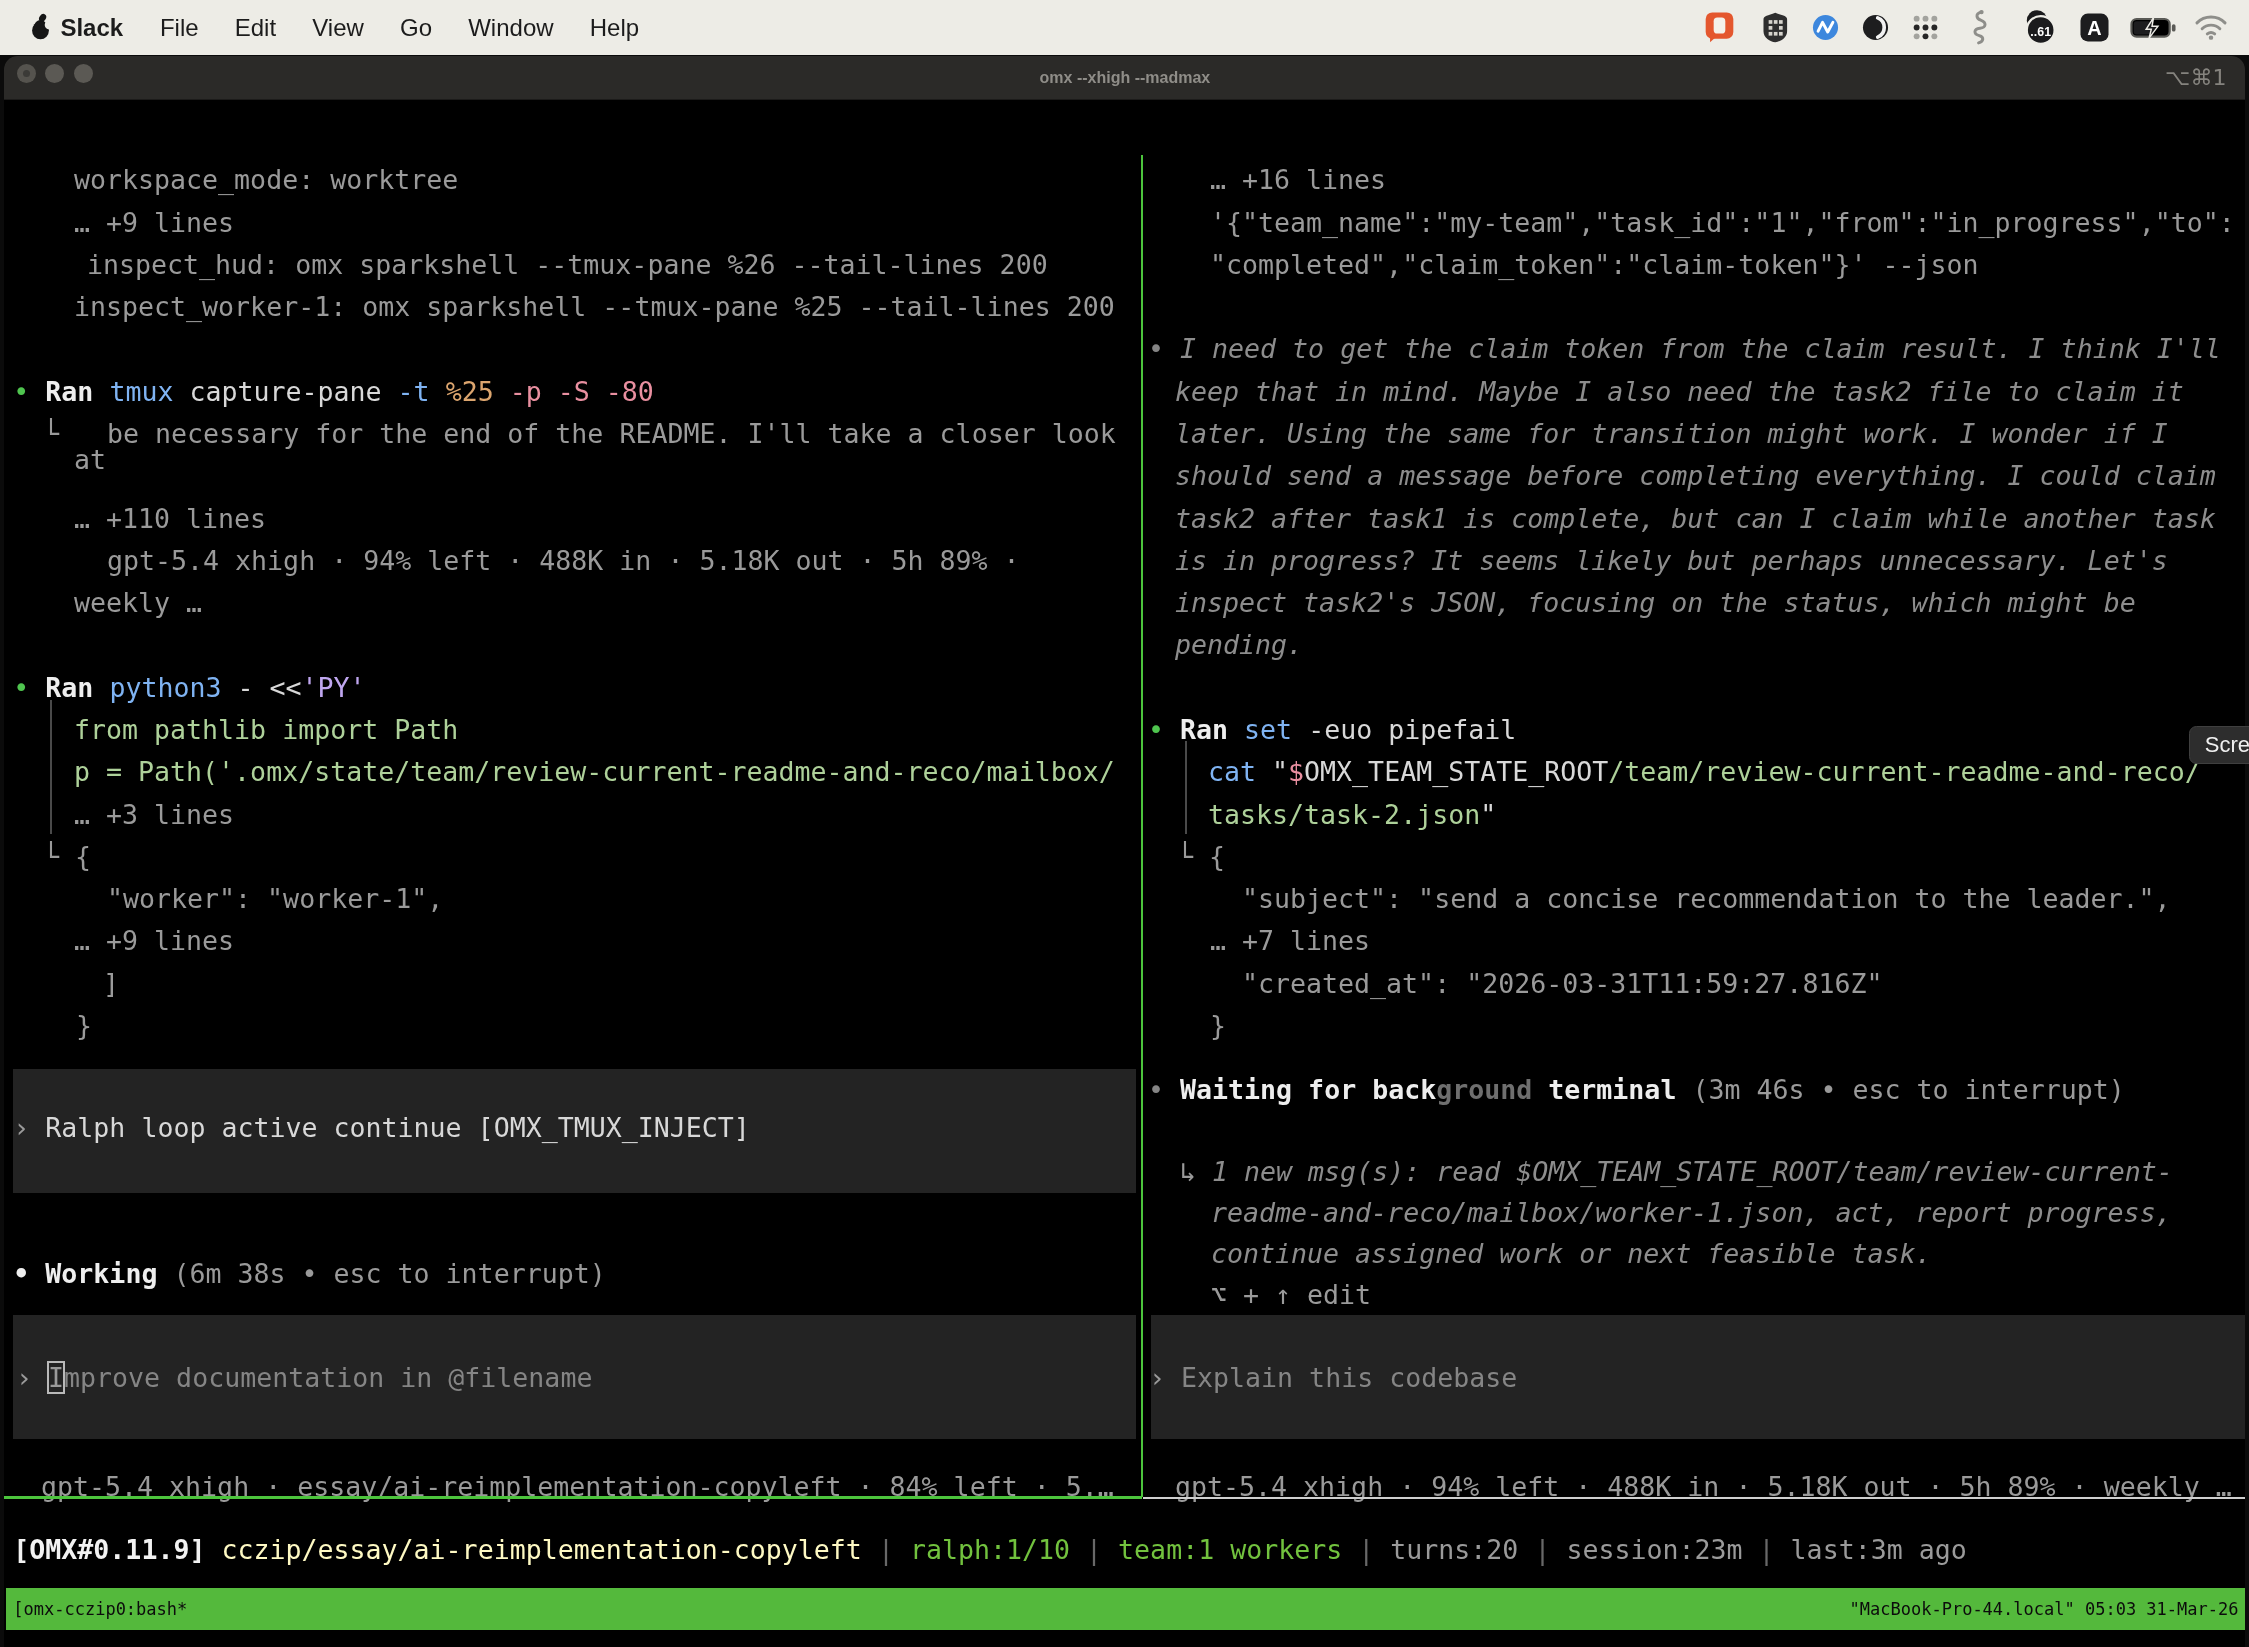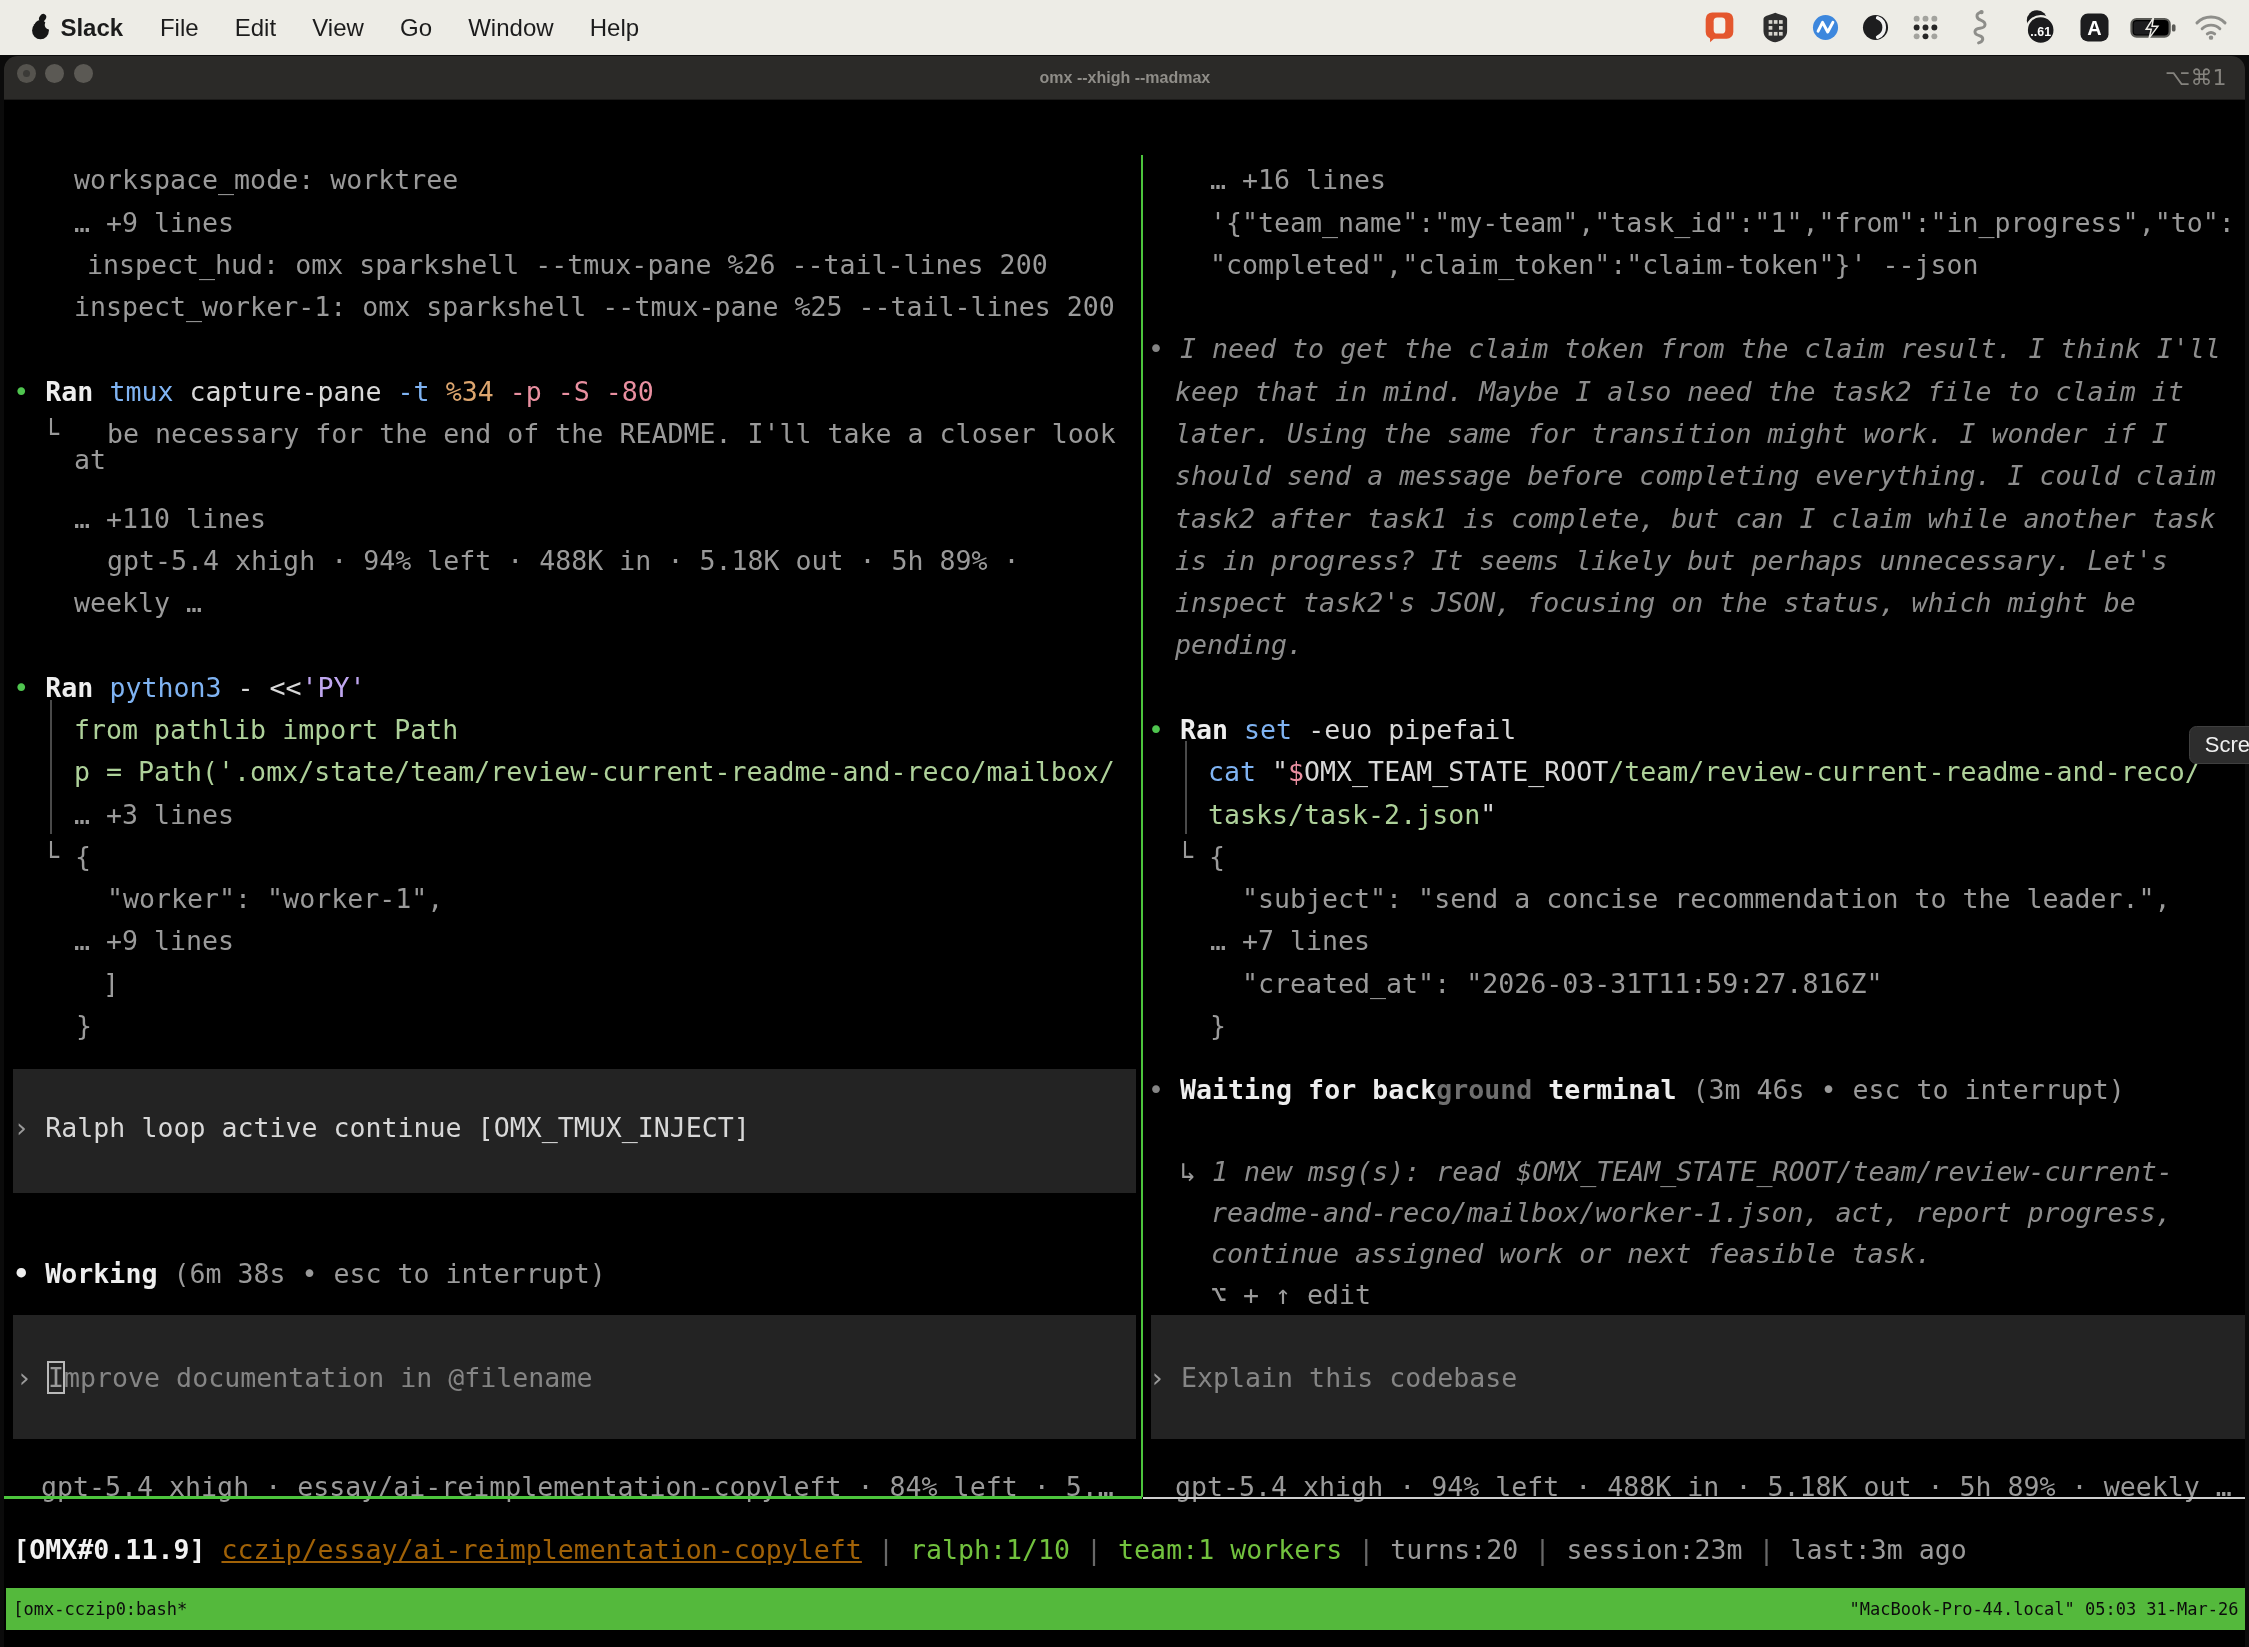--- a/index.html
+++ b/index.html
@@ -25,21 +25,21 @@
   #win-shortcut{position:absolute;right:19px;top:0;height:43px;display:flex;align-items:center;color:#85837e;font-size:22px;
                 font-family:"DejaVu Sans",sans-serif;}
   
   #term{position:absolute;left:-4.4px;top:99px;width:2250px;height:1493px;background:#000;}
   .tl{position:absolute;white-space:pre;font-family:"DejaVu Sans Mono",monospace;font-size:26.6px;line-height:42px;}
   .tl span{font-family:inherit;}
   .s-g{color:#9a9a9a;} .s-gd{color:#858585;} .s-w{color:#d8d8d8;}
   .s-wb{color:#eeeeee;font-weight:700;} .s-wbd{color:#6f6f6f;font-weight:700;}
   .s-blue{color:#7fb3f2;} .s-grn{color:#aed19a;} .s-bgrn{color:#4fc54f;}
   .s-org{color:#dca56e;} .s-pnk{color:#e98fa0;} .s-pur{color:#c0a7f0;}
-  .s-it{color:#8d8d8d;font-style:italic;} .s-cy{color:#a16207;text-decoration:underline;} .s-lgrn{color:#72c23e;}
+  .s-it{color:#8d8d8d;font-style:italic;} .s-cy{color:#fef9c3;} .s-lgrn{color:#72c23e;}
   .s-sep{color:#686868;} .s-hudw{color:#f2f2f2;font-weight:700;}
   .s-gsym{color:#9a9a9a;font-family:"DejaVu Sans",monospace;}
   .s-cur{color:#9a9a9a;outline:2.2px solid #b9b9b9;outline-offset:-1.5px;}
   .band{position:absolute;background:#232323;}
   .rule{position:absolute;}
   
   #tmuxbar{position:absolute;left:1.5px;top:1532px;width:2240px;height:42px;background:#54b93c;
            font-family:"DejaVu Sans Mono",monospace;font-size:17px;color:#0c0c0c;
            display:flex;align-items:center;justify-content:space-between;padding:0 7.4px;box-sizing:border-box;}
   
@@ -169,21 +169,21 @@
     <div id="term">
 
       <div class="band" style="left:13.3px;top:914px;width:1123px;height:124px;"></div>
       <div class="band" style="left:13.3px;top:1160px;width:1123px;height:124px;"></div>
       <div class="band" style="left:1151px;top:1160px;width:1099px;height:124px;"></div>
 
     <div class="tl" style="left: 74px; top: 4.4px;"><span class="s-g">workspace_mode: worktree</span></div>
         <div class="tl" style="left: 74px; top: 47px;"><span class="s-g">… +9 lines</span></div>
         <div class="tl" style="left: 74px; top: 89px; margin-left: 13px;"><span class="s-g">inspect_hud: omx sparkshell --tmux-pane %26 --tail-lines 200</span></div>
         <div class="tl" style="left: 74px; top: 131px;"><span class="s-g">inspect_worker-1: omx sparkshell --tmux-pane %25 --tail-lines 200</span></div>
-        <div class="tl" style="left: 13.3px; top: 216px;"><span class="s-bgrn">• </span><span class="s-wb">Ran </span><span class="s-blue">tmux </span><span class="s-w">capture-pane </span><span class="s-blue">-t </span><span class="s-org">%34 </span><span class="s-pnk">-p -S -80</span></div>
+        <div class="tl" style="left: 13.3px; top: 216px;"><span class="s-bgrn">• </span><span class="s-wb">Ran </span><span class="s-blue">tmux </span><span class="s-w">capture-pane </span><span class="s-blue">-t </span><span class="s-org">%25 </span><span class="s-pnk">-p -S -80</span></div>
         <div class="tl" style="left: 43px; top: 258px;"><span class="s-g">└   </span><span class="s-g">be necessary for the end of the README. I'll take a closer look</span></div>
         <div class="tl" style="left: 74px; top: 284px;"><span class="s-g">at</span></div>
         <div class="tl" style="left: 74px; top: 343px;"><span class="s-g">… +110 lines</span></div>
         <div class="tl" style="left: 107px; top: 385px;"><span class="s-g">gpt-5.4 xhigh · 94% left · 488K in · 5.18K out · 5h 89% ·</span></div>
         <div class="tl" style="left: 74px; top: 427px;"><span class="s-g">weekly …</span></div>
         <div class="tl" style="left: 13.3px; top: 512px;"><span class="s-bgrn">• </span><span class="s-wb">Ran </span><span class="s-blue">python3 </span><span class="s-w">- </span><span class="s-w">&lt;&lt;</span><span class="s-pur">'PY'</span></div>
         <div class="tl" style="left: 74px; top: 554px;"><span class="s-grn">from pathlib import Path</span></div>
         <div class="tl" style="left: 74px; top: 596px;"><span class="s-grn">p = Path('.omx/state/team/review-current-readme-and-reco/mailbox/</span></div>
         <div class="tl" style="left: 74px; top: 639px;"><span class="s-g">… +3 lines</span></div>
         <div class="tl" style="left: 43px; top: 681px;"><span class="s-g">└ </span><span class="s-g">{</span></div>

